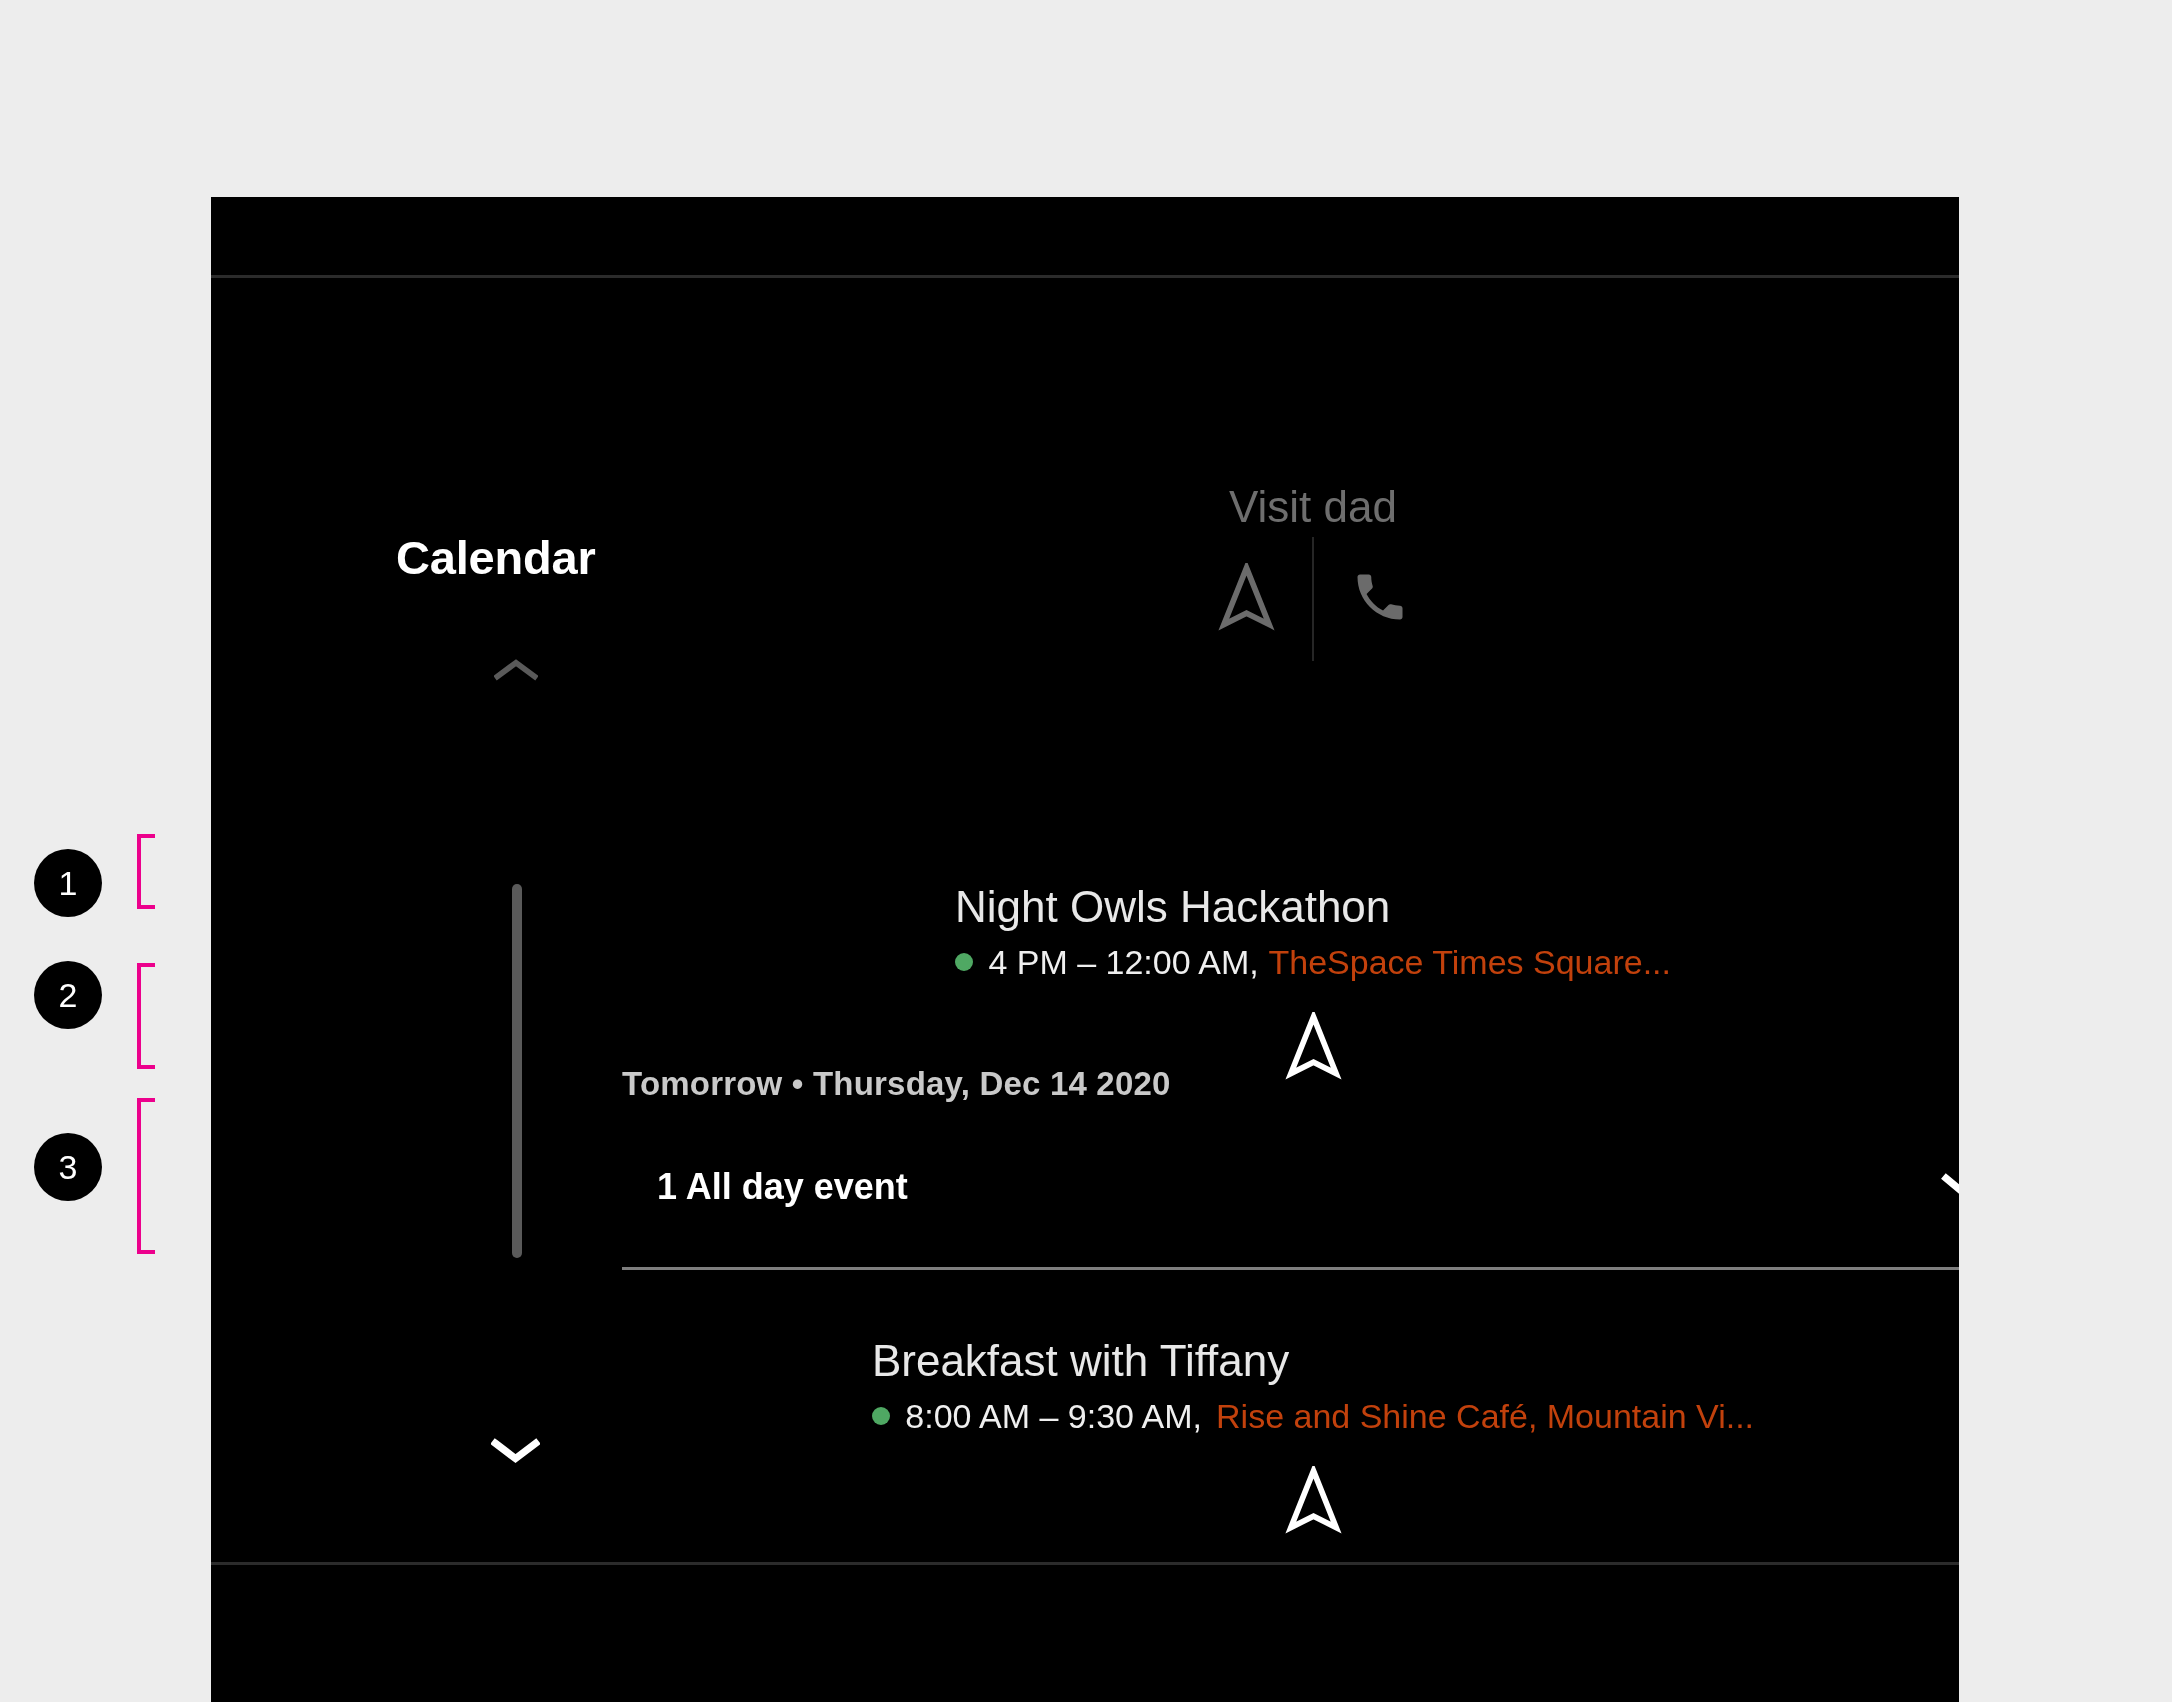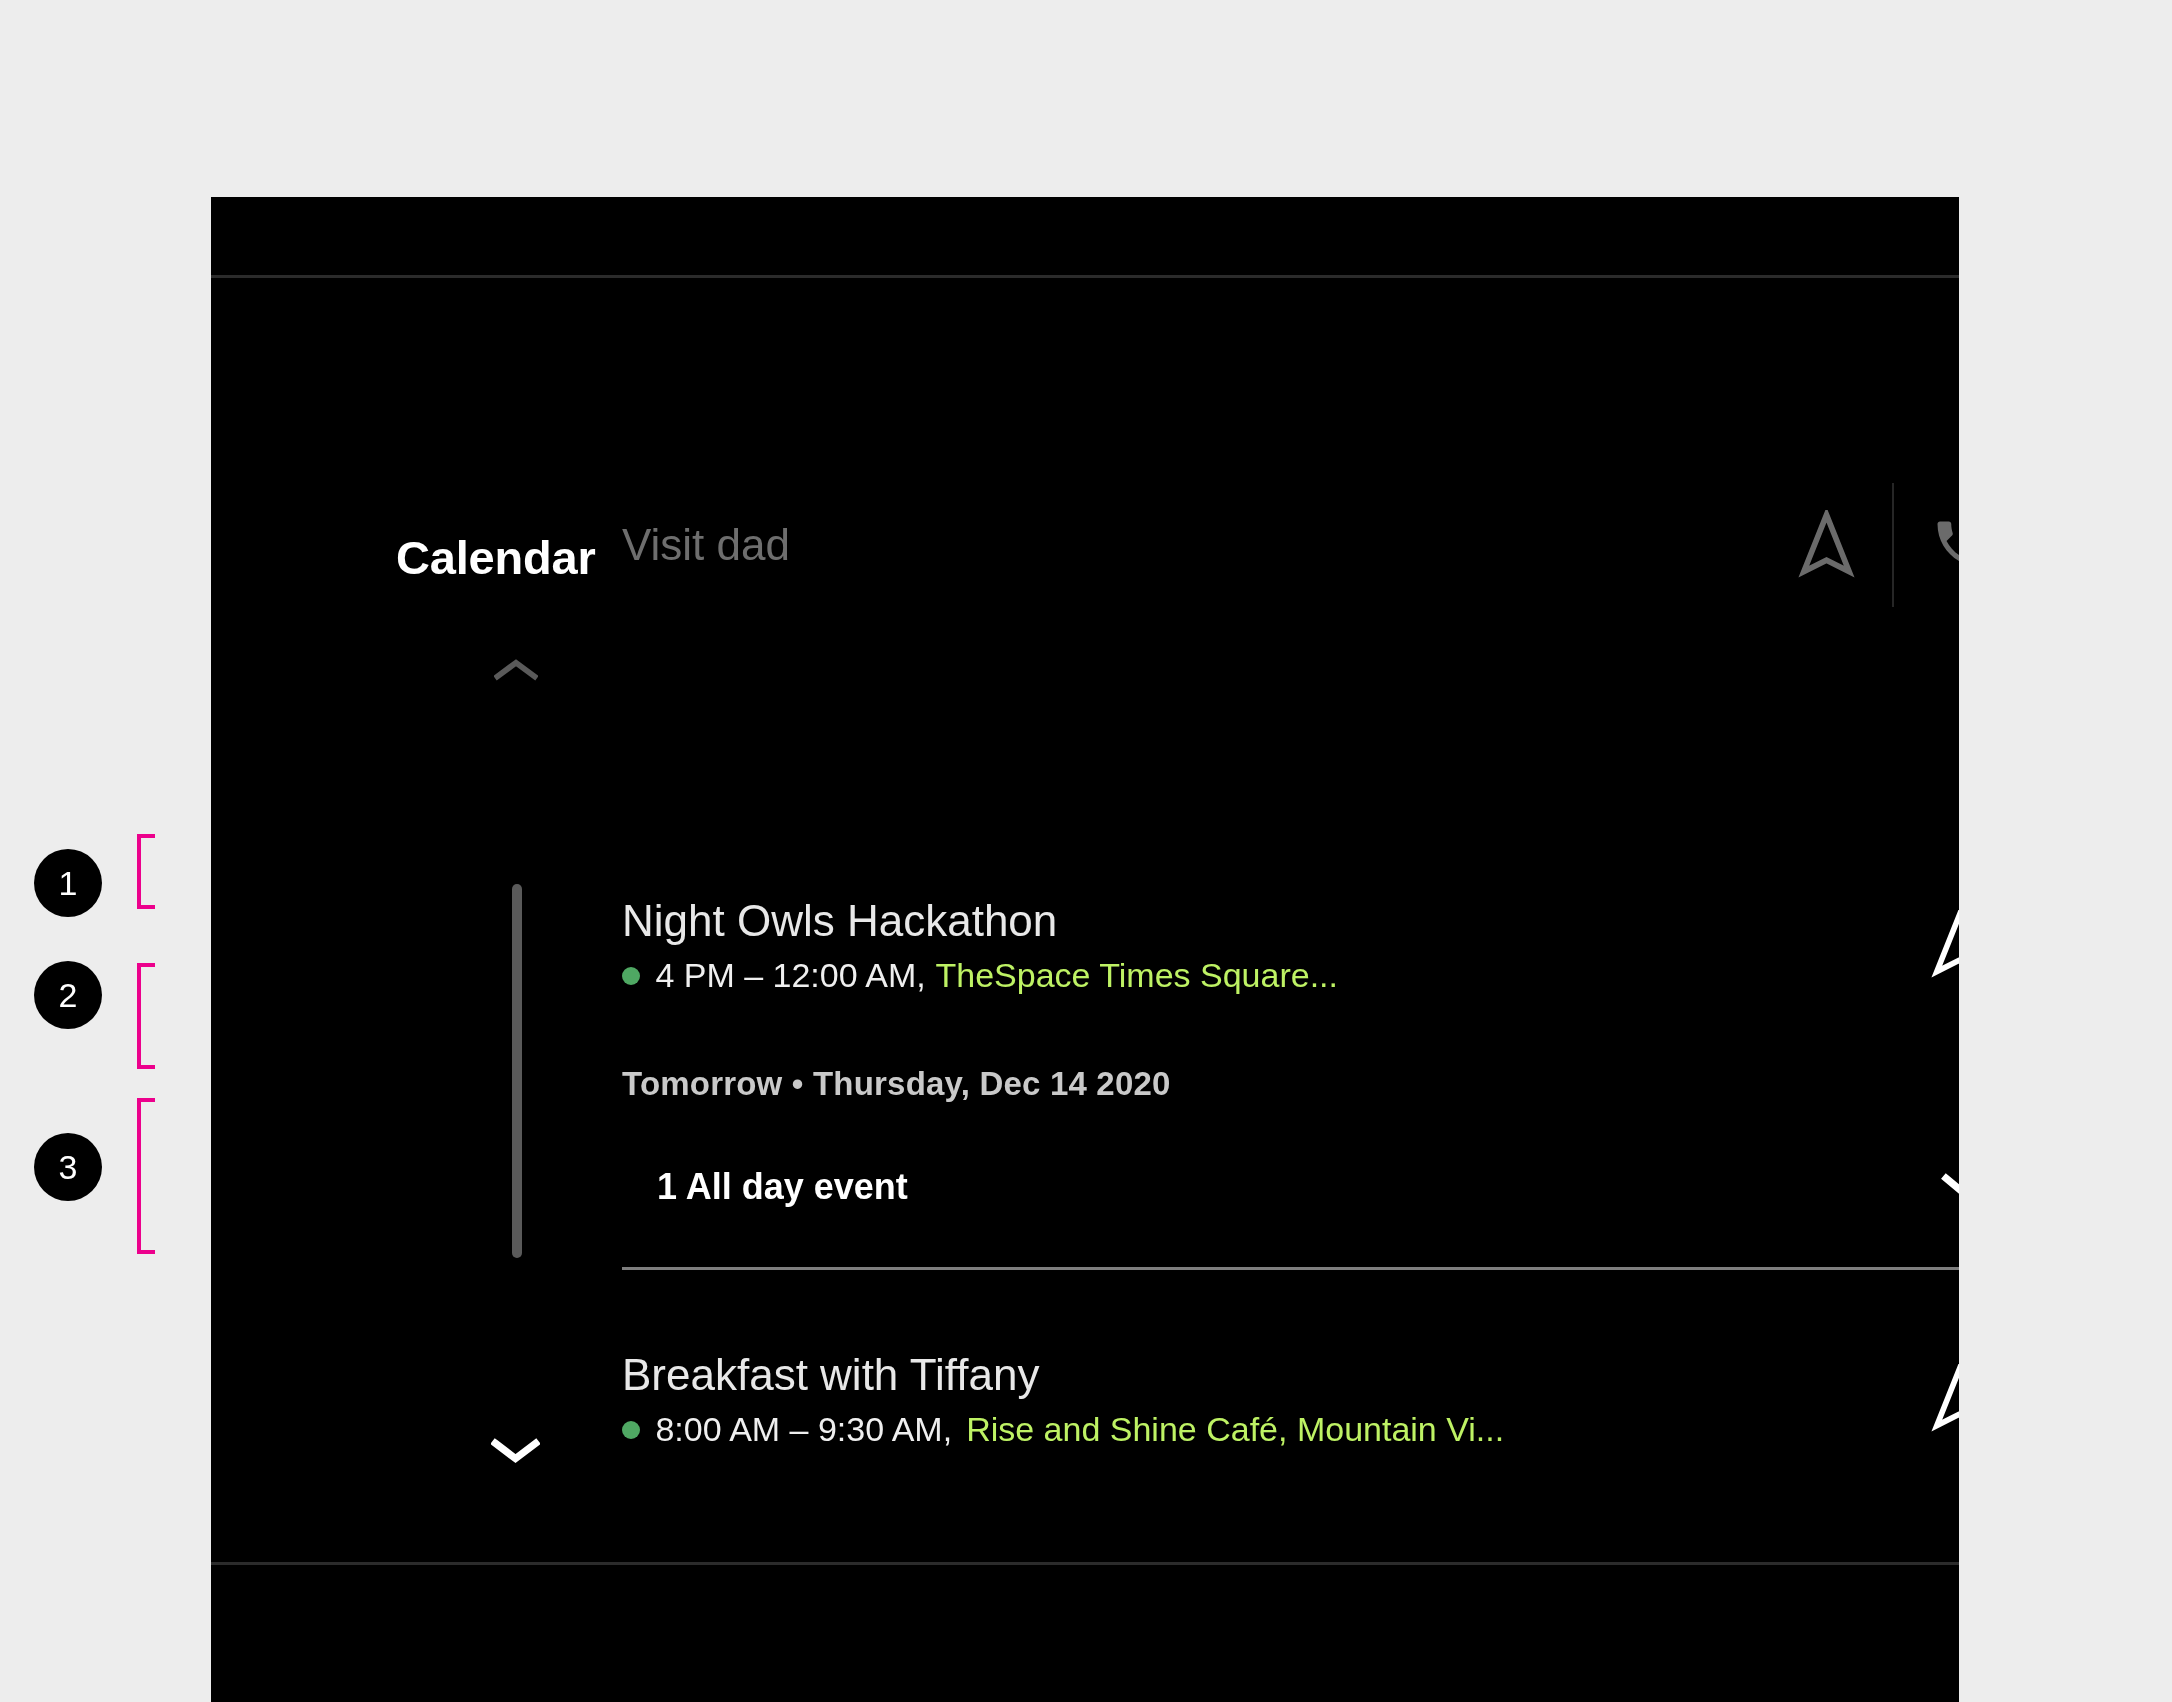--- a/index.html
+++ b/index.html
@@ -115,20 +115,21 @@
     top: 0;
     width: 100%;
   }
 
   .event-row {
     position: absolute;
     left: 411px;
     width: 1382px;
     display: flex;
     align-items: center;
+    flex-direction: column;
   }
   .event-main {
     flex: 1 1 auto;
     min-width: 0;
   }
   .event-title {
     font-size: 44px;
     font-weight: 400;
     color: #E8E8E8;
     line-height: 1.22;
@@ -148,21 +149,21 @@
     height: 18px;
     border-radius: 50%;
     background: #4FA863;
     flex: 0 0 auto;
     margin-right: 15.4px;
   }
   .sub-time {
     color: #EFEFEF;
   }
   .sub-loc {
-    color: #bef264;
+    color: #c2410c;
   }
 
   .event-actions {
     flex: 0 0 auto;
     display: flex;
     align-items: center;
     height: 130px;
   }
   .action-btn {
     width: 89px;

